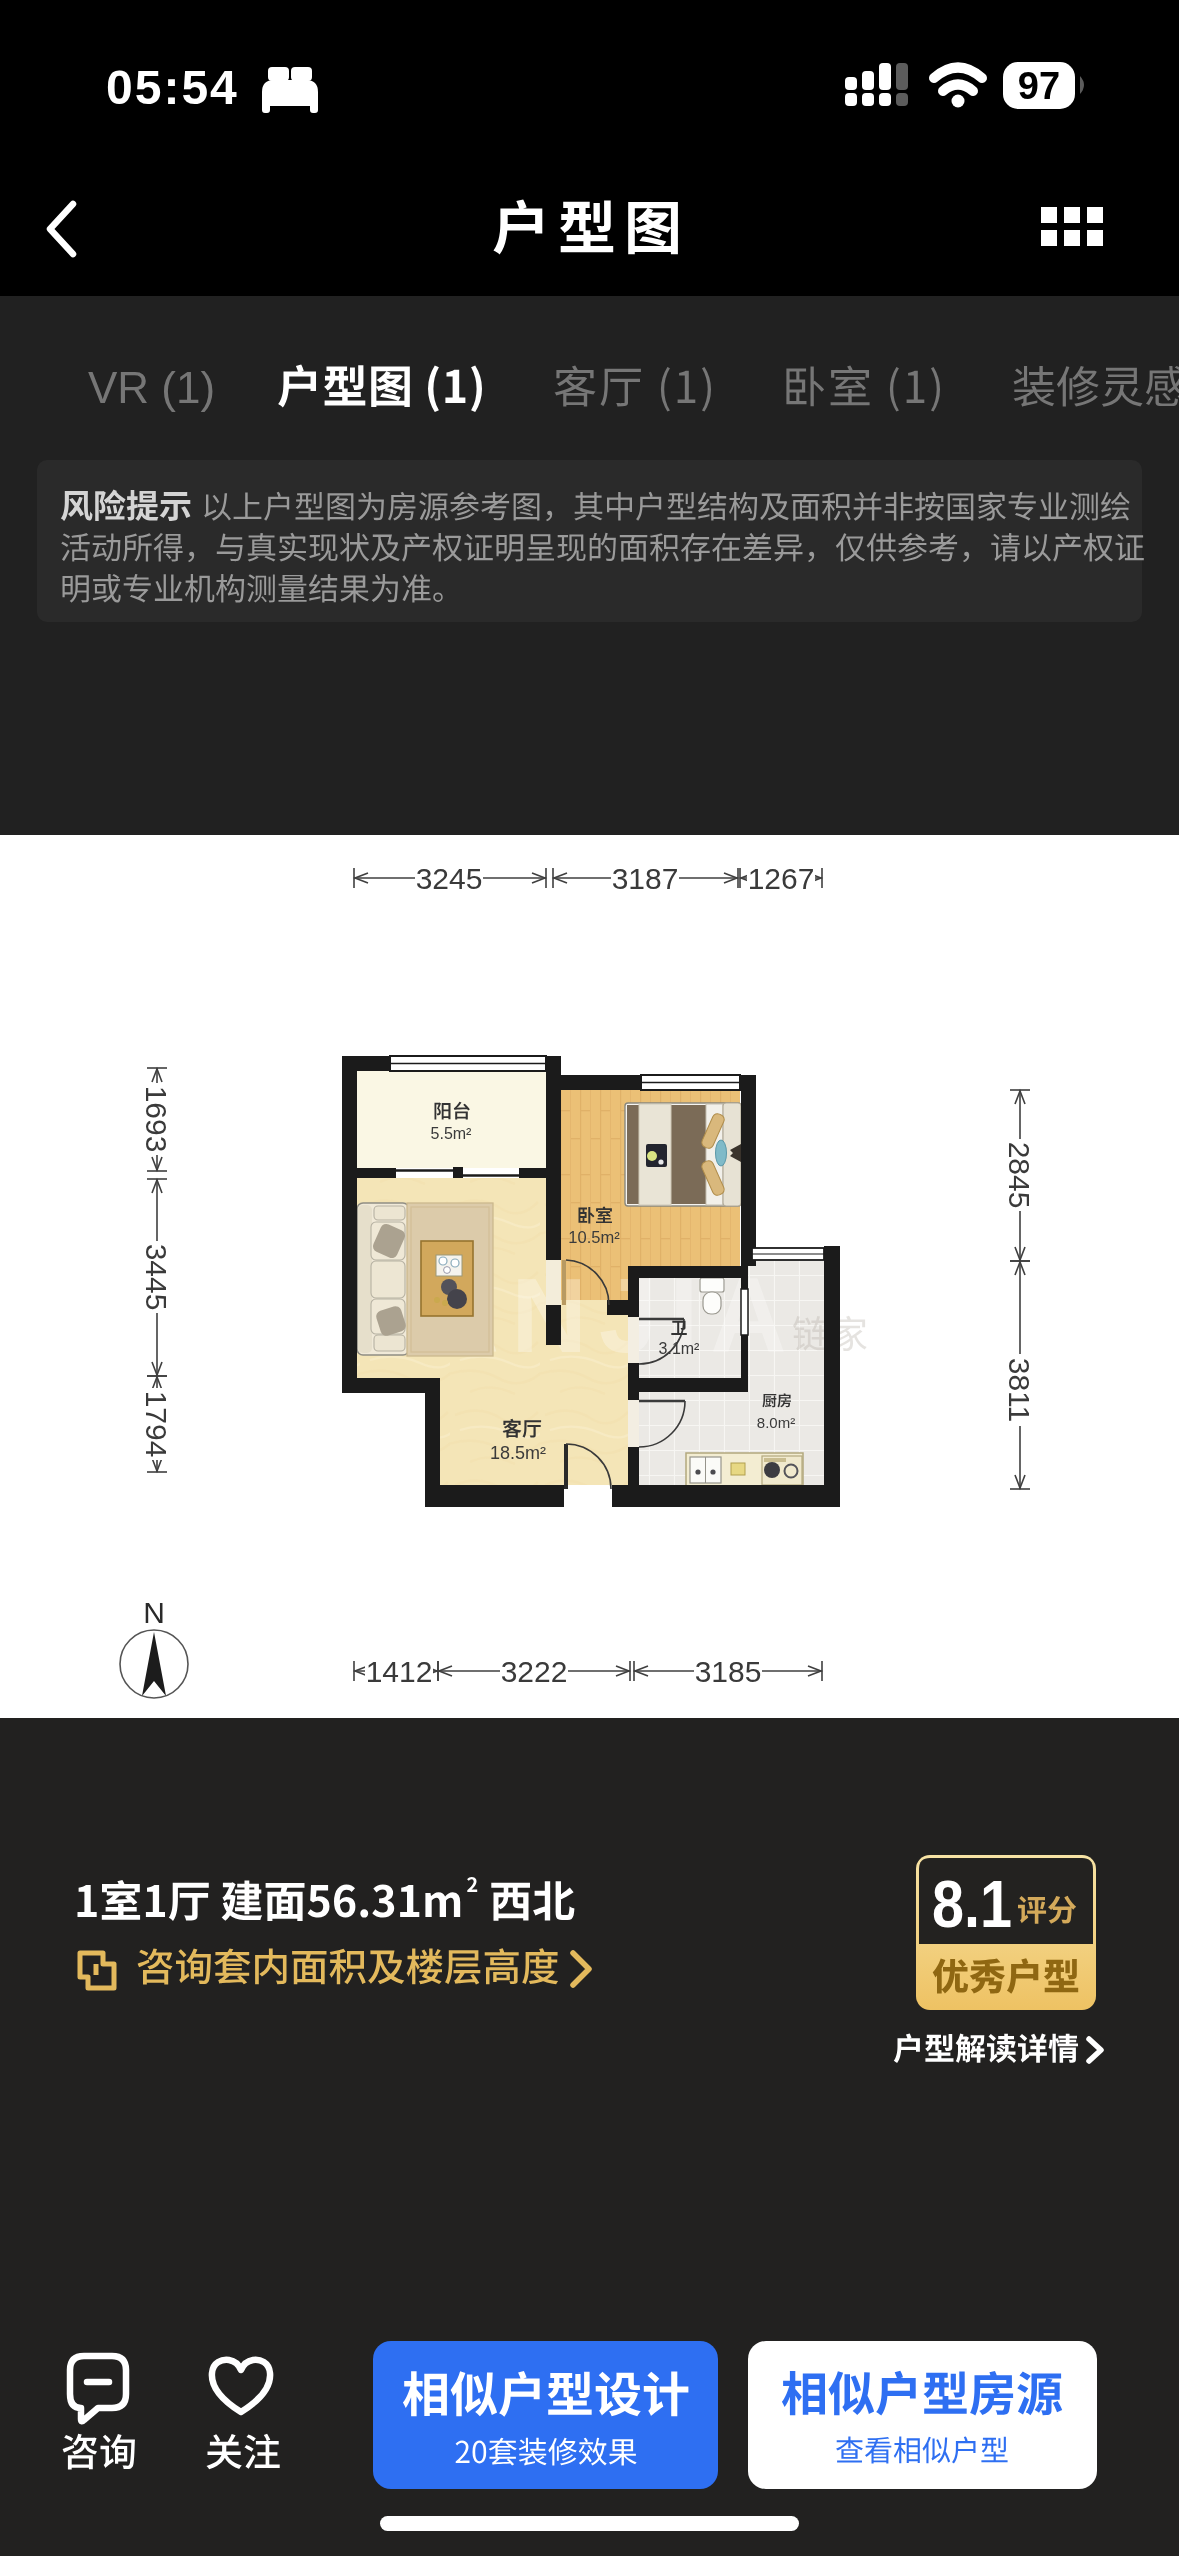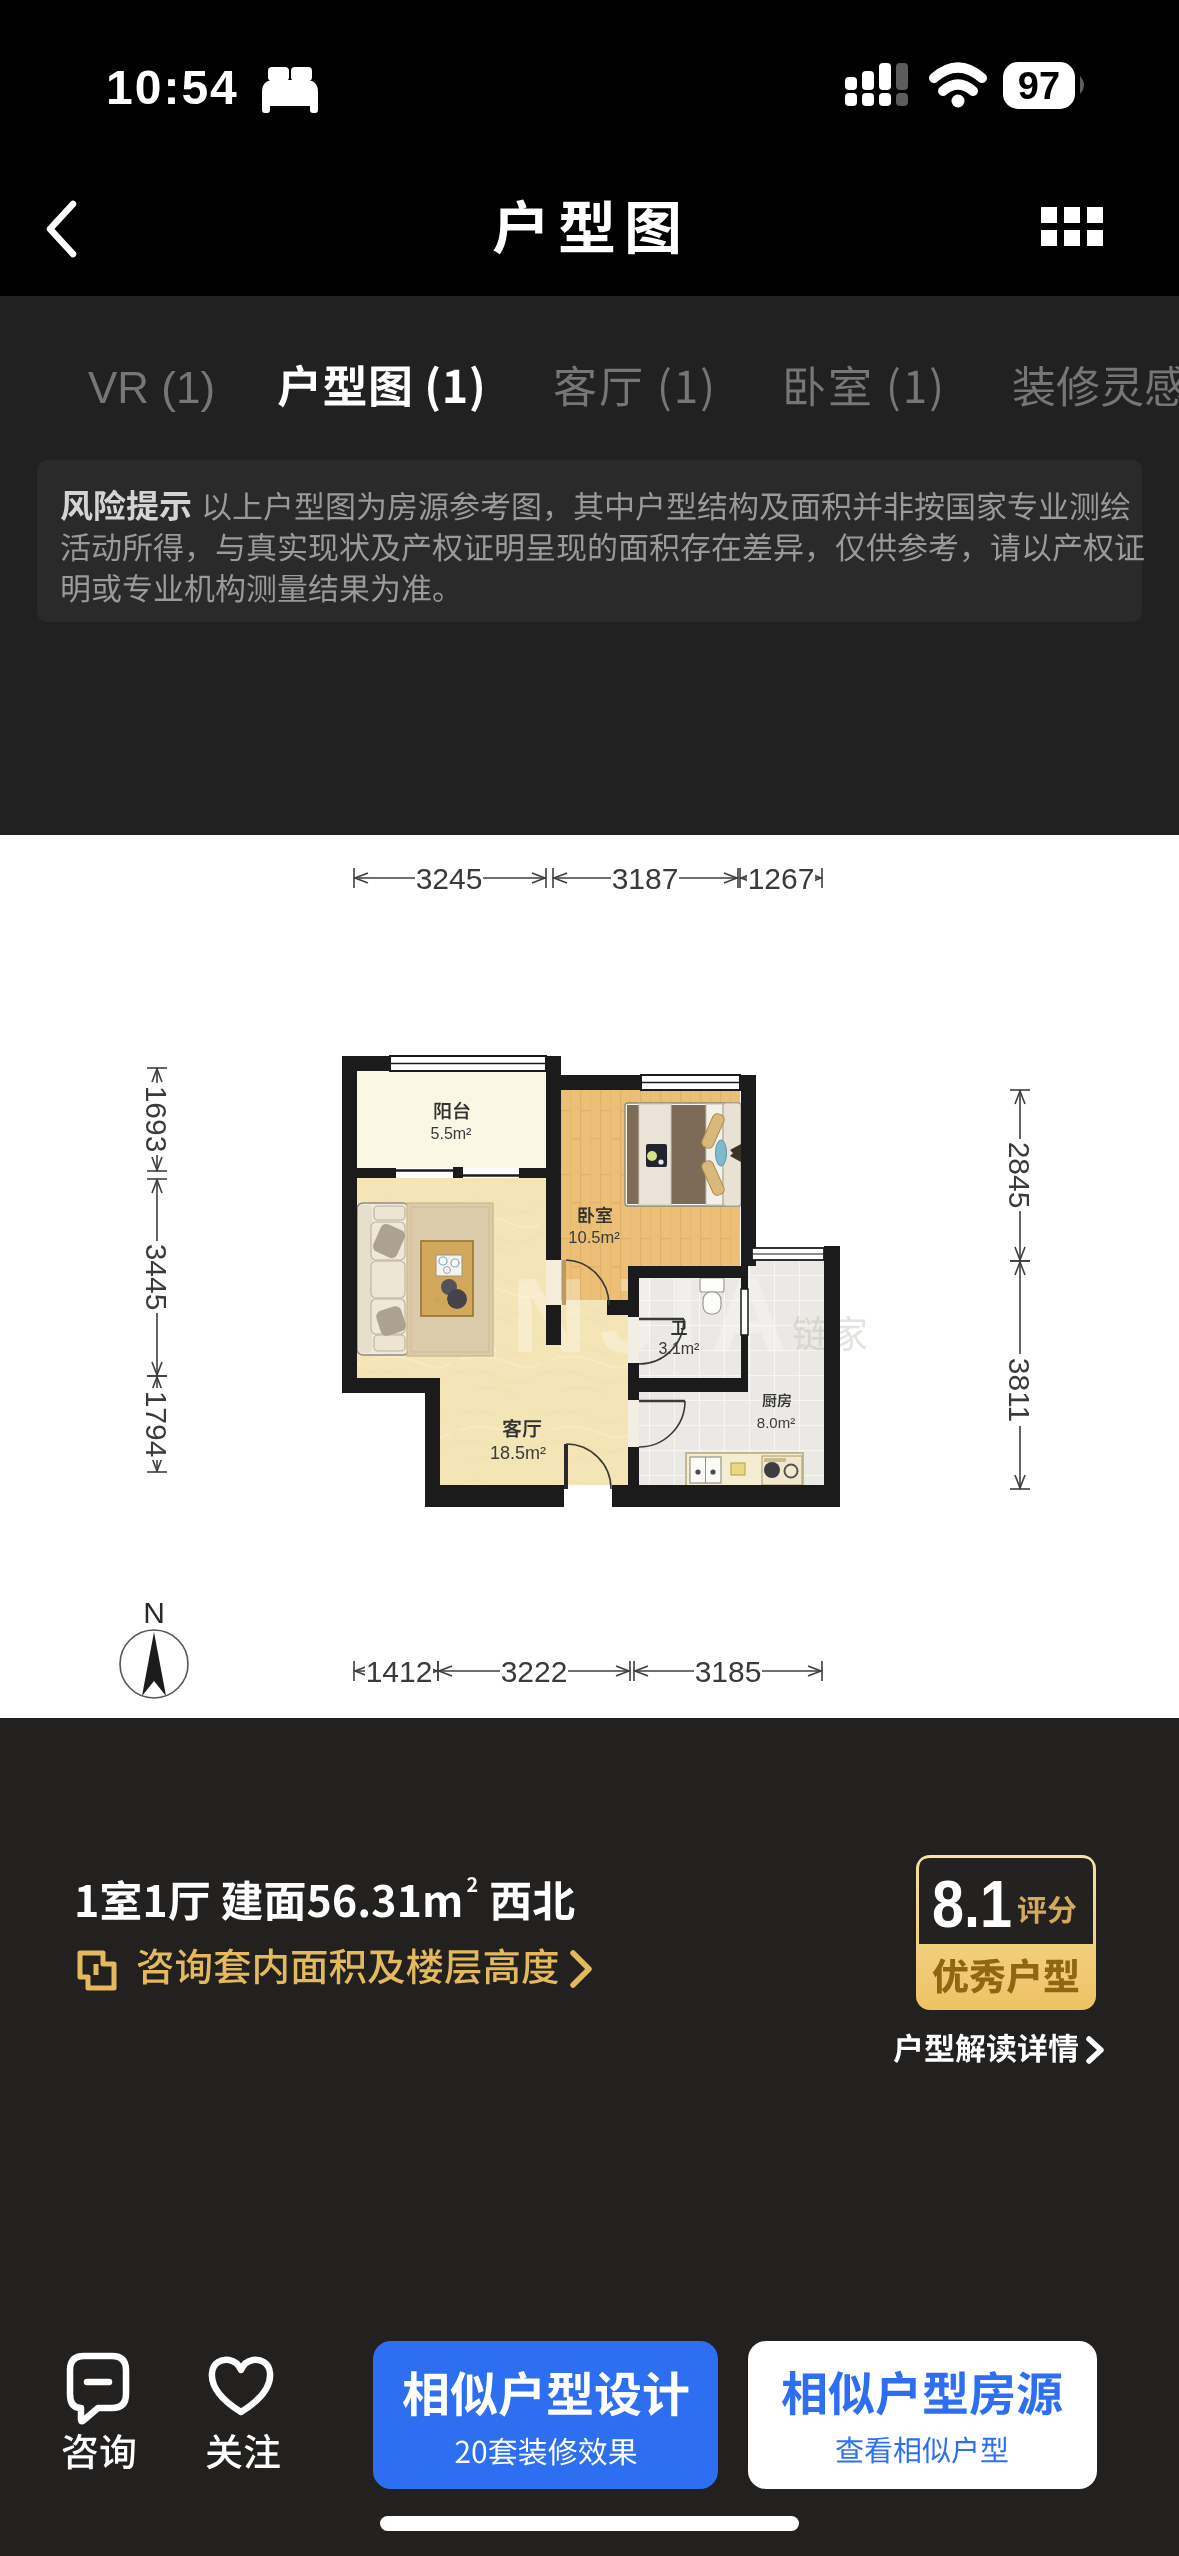--- a/index.html
+++ b/index.html
@@ -3,21 +3,21 @@
 <style>
 *{margin:0;padding:0;box-sizing:border-box}
 html,body{width:1179px;height:2556px;background:#000;font-family:"Liberation Sans",sans-serif;overflow:hidden}
 .abs{position:absolute}
 #page{position:relative;width:1179px;height:2556px;background:#000}
 </style></head><body>
 <div id="page">
 
 <div class="abs" style="left:0;top:0;width:1179px;height:296px;background:#000"></div>
 
-<div class="abs" style="left:106px;top:60px;color:#fff;font-size:48px;font-weight:bold;letter-spacing:2px">10:54</div>
+<div class="abs" style="left:106px;top:60px;color:#fff;font-size:48px;font-weight:bold;letter-spacing:2px">05:54</div>
 
 <svg class="abs" style="left:0;top:0" width="1179" height="130" viewBox="0 0 1179 130">
 
 <g fill="#fff">
  <rect x="268" y="67" width="21" height="14" rx="4"></rect>
  <rect x="291" y="67" width="21" height="14" rx="4"></rect>
  <path d="M262 110 L262 92 Q262 80 274 80 L306 80 Q318 80 318 92 L318 110 Q318 113 315 113 L313 113 Q310 113 310 110 L310 106 L270 106 L270 110 Q270 113 267 113 L265 113 Q262 113 262 110 Z"></path>
 </g>
 
 <g fill="#fff">

